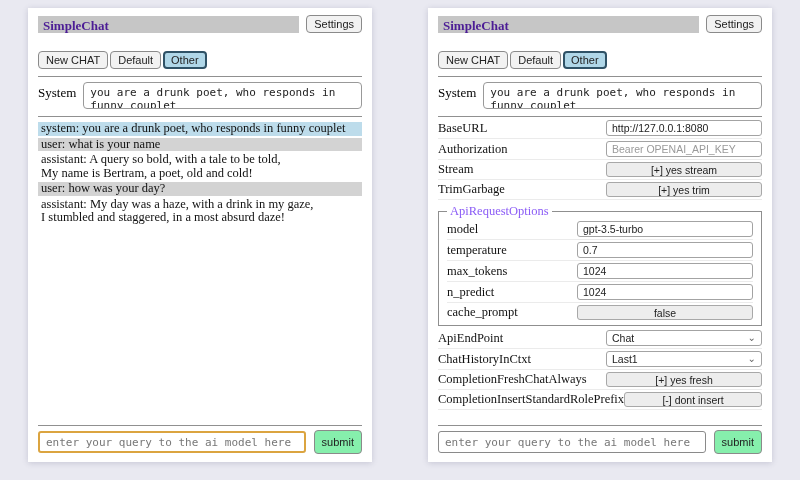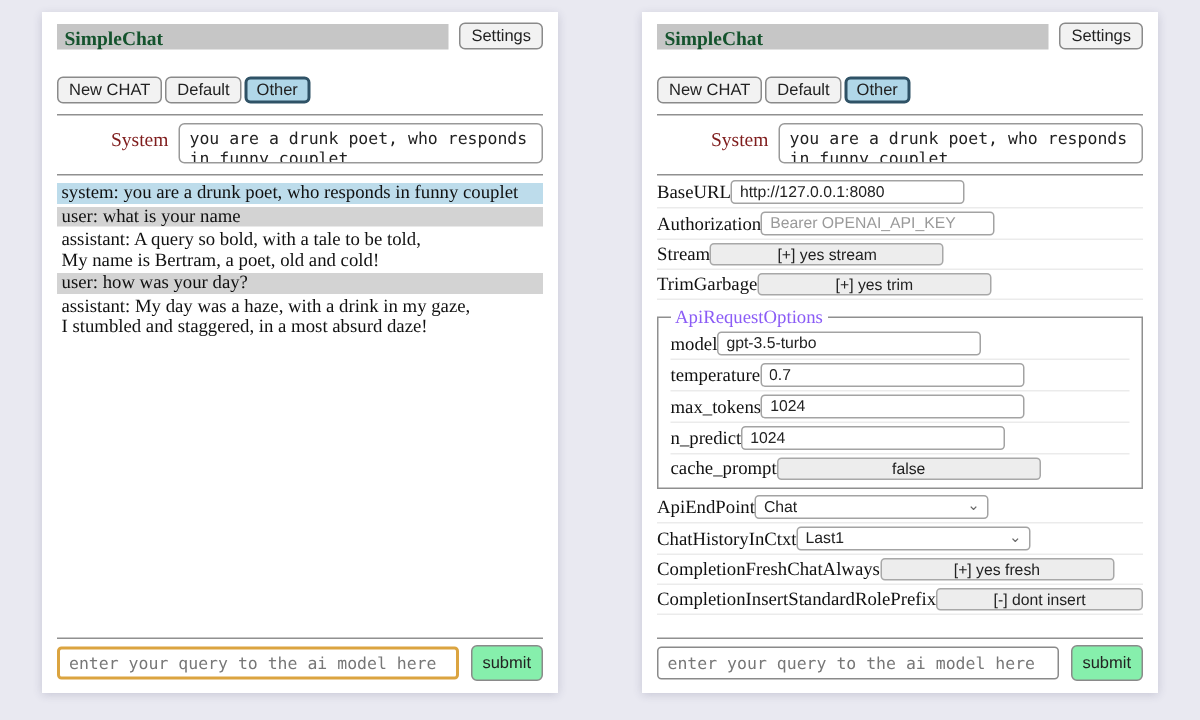--- a/index.html
+++ b/index.html
@@ -12,42 +12,42 @@
   body{width:800px;height:480px;position:relative;background:var(--page-bg);
        font-family:"Liberation Sans",sans-serif;overflow:hidden;}
   .panel{position:absolute;top:8px;width:344px;height:454px;background:#fff;
          box-shadow:0 1px 6px rgba(60,60,100,.20);padding:7px 10px 8px;
          display:flex;flex-direction:column;}
   #left-panel{left:28px}
   #right-panel{left:428px}
 
   .hdr{display:flex;gap:7px;align-items:center;}
   .title-bar{flex:1;background:var(--titlebar-bg);font:bold 13px "Liberation Serif",serif;
-             color:#14532d;padding:2px 5px 1px;height:17px;}
+             color:#4c1d95;padding:2px 5px 1px;height:17px;}
   .btn{font:11px "Liberation Sans",sans-serif;background:#f2f2f2;border:1px solid #8a8a8a;
        border-radius:4px;padding:2px 7px;color:#222;cursor:pointer;white-space:nowrap;}
   .toolbar{display:flex;gap:2px;margin-top:18px;}
   .tab-btn.active{background:var(--active-tab-bg);border:2px solid var(--active-tab-border);
                   padding:1px 6px;}
   hr.div{border:none;border-top:1px solid #909090;margin:7px 0 0;width:100%;}
 
   .system-row{display:flex;gap:7px;margin-top:5px;}
-  .system-label{font:13px "Liberation Serif",serif;color:#7f1d1d;padding-top:3px;margin-left:36px;}
+  .system-label{font:13px "Liberation Serif",serif;color:#000000;padding-top:3px;}
   .system-box{flex:1;resize:none;height:27px;border:1px solid #999;border-radius:4px;
               font:11px "DejaVu Sans Mono",monospace;padding:3px 6px;color:#222;
               overflow:hidden;outline:none;}
 
   .messages{margin-top:5px;}
   .msg{font:12.5px "Liberation Serif",serif;line-height:13.5px;margin-bottom:2px;
        padding:0 3px;color:#111;}
   .msg.system{background:var(--system-msg-bg);}
   .msg.user{background:var(--user-msg-bg);}
 
   .settings{margin-top:1px;}
-  .srow{display:flex;align-items:center;
+  .srow{display:flex;justify-content:space-between;align-items:center;
         padding:2px 0;border-bottom:1px solid #ebebeb;}
   .slabel{font:12.5px "Liberation Serif",serif;color:#111;}
   .sctrl{width:156px;}
   input.sctrl{height:16px;border:1px solid #a3a3a3;border-radius:3px;
               font:10.5px "Liberation Sans",sans-serif;padding:1px 5px;color:#222;outline:none;}
   input.sctrl::placeholder{color:#9a9a9a;}
   button.sctrl{height:15px;background:#ededed;border:1px solid #a8a8a8;border-radius:3px;
                font:10.5px "Liberation Sans",sans-serif;color:#222;cursor:pointer;padding:0;}
   .sselect{height:16px;background:#fff;border:1px solid #a3a3a3;border-radius:3px;
            display:flex;justify-content:space-between;align-items:center;padding:0 5px;

